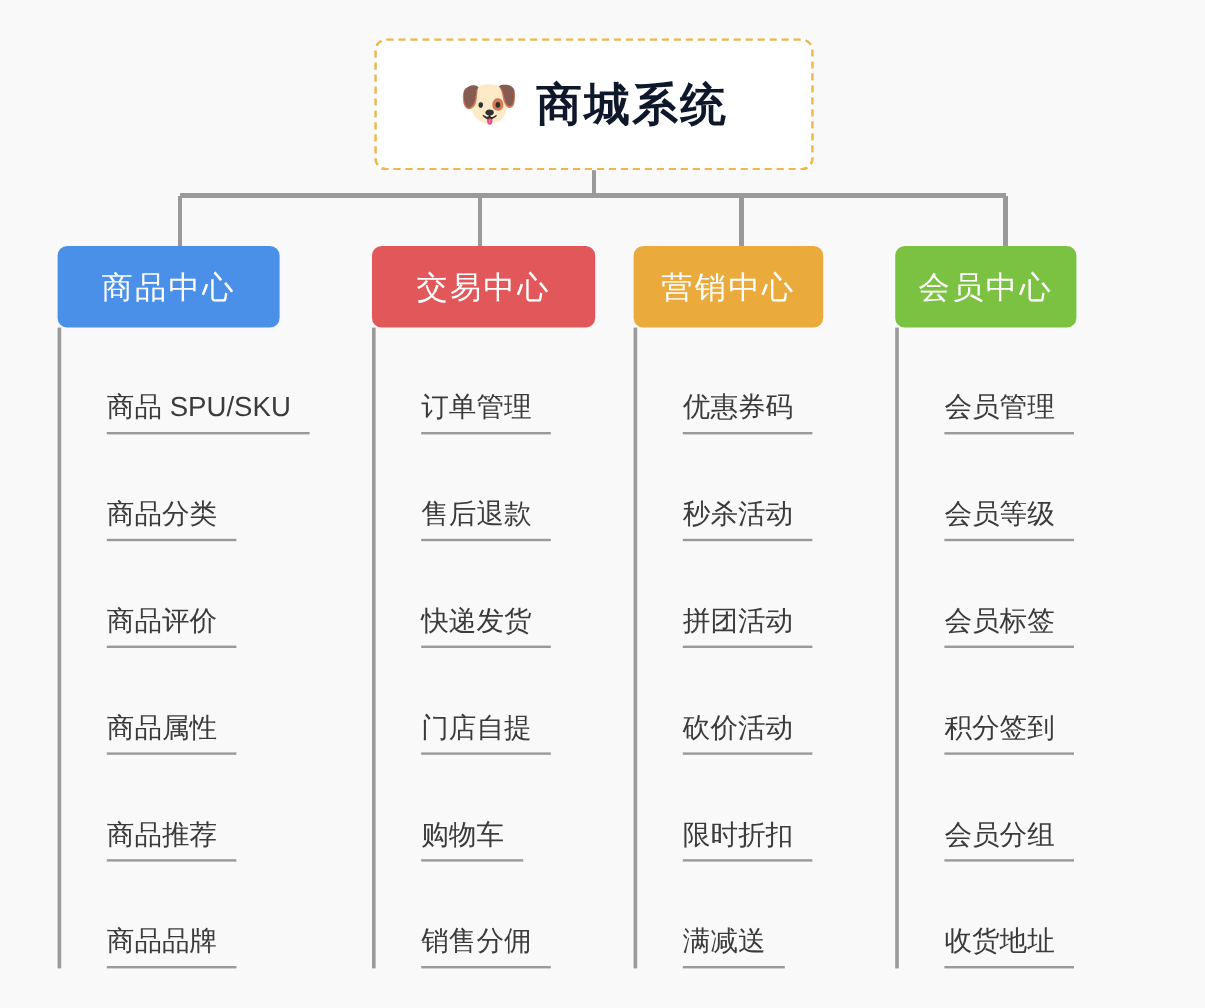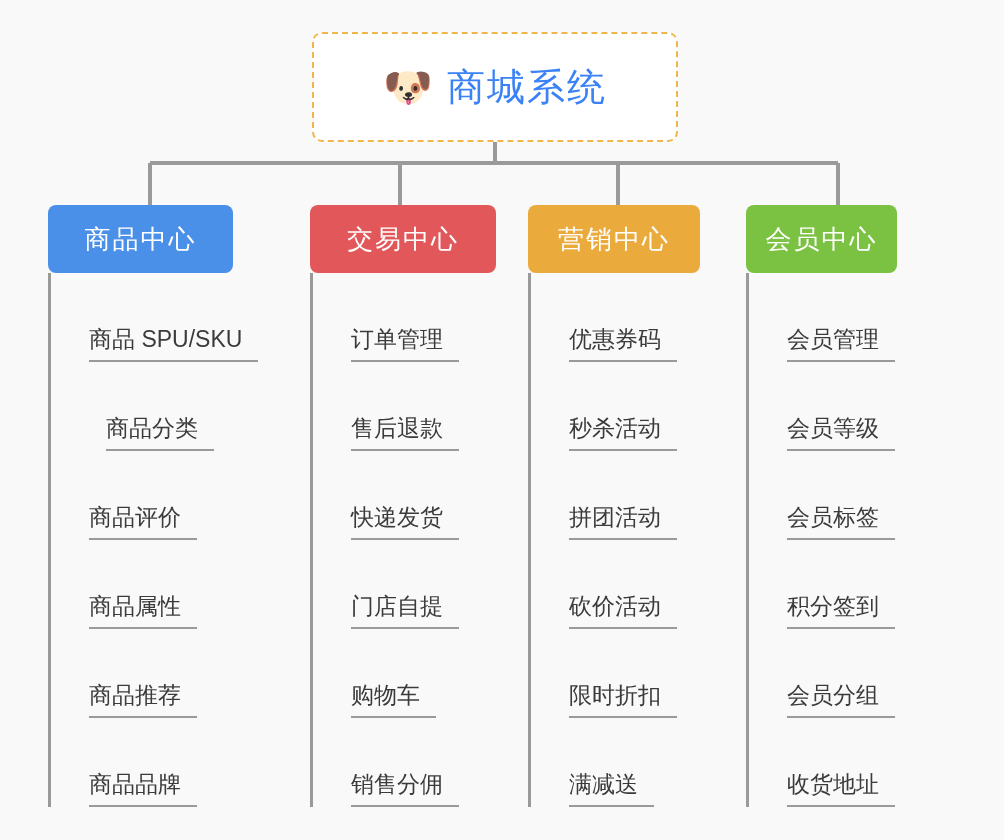--- a/index.html
+++ b/index.html
@@ -119,33 +119,33 @@
 
       <line x1="150" y1="163" x2="150" y2="207"></line>
       <line x1="400" y1="163" x2="400" y2="207"></line>
       <line x1="618" y1="163" x2="618" y2="207"></line>
       <line x1="838" y1="163" x2="838" y2="207"></line>
     </g>
   </svg>
 
   <div class="root-node" style="border-color: rgb(240, 182, 74); background: rgb(255, 255, 255);">
     <span class="root-emoji">🐶</span>
-    <span class="root-title" style="color: #3b82f6;">商城系统</span>
+    <span class="root-title" style="color: #0f172a; font-weight: bold;">商城系统</span>
   </div>
 
   <div class="column" style="left:48px;">
     <div class="cat-box" style="background: rgb(74, 144, 232); width: 185px;">
       <span>商品中心</span>
     </div>
     <div class="leaves" style="border-left-color: rgb(154, 154, 154);">
       <div class="leaf">
           <span class="leaf-label" style="border-bottom-color: rgb(154, 154, 154);">商品 SPU/SKU</span>
         </div>
       <div class="leaf">
-          <span class="leaf-label" style="border-bottom-color: rgb(154, 154, 154); margin-left: 17px;">商品分类</span>
+          <span class="leaf-label" style="border-bottom-color: rgb(154, 154, 154);">商品分类</span>
         </div>
       <div class="leaf">
           <span class="leaf-label" style="border-bottom-color: rgb(154, 154, 154);">商品评价</span>
         </div>
       <div class="leaf">
           <span class="leaf-label" style="border-bottom-color: rgb(154, 154, 154);">商品属性</span>
         </div>
       <div class="leaf">
           <span class="leaf-label" style="border-bottom-color: rgb(154, 154, 154);">商品推荐</span>
         </div>
@@ -175,21 +175,21 @@
       <div class="leaf">
           <span class="leaf-label" style="border-bottom-color: rgb(154, 154, 154);">购物车</span>
         </div>
       <div class="leaf">
           <span class="leaf-label" style="border-bottom-color: rgb(154, 154, 154);">销售分佣</span>
         </div>
     </div>
   </div>
 
   <div class="column" style="left:528px;">
-    <div class="cat-box" style="background: rgb(234, 171, 60); width: 172px;">
+    <div class="cat-box" style="background: rgb(234, 171, 60); width: 158px;">
       <span>营销中心</span>
     </div>
     <div class="leaves" style="border-left-color: rgb(154, 154, 154);">
       <div class="leaf">
           <span class="leaf-label" style="border-bottom-color: rgb(154, 154, 154);">优惠券码</span>
         </div>
       <div class="leaf">
           <span class="leaf-label" style="border-bottom-color: rgb(154, 154, 154);">秒杀活动</span>
         </div>
       <div class="leaf">

